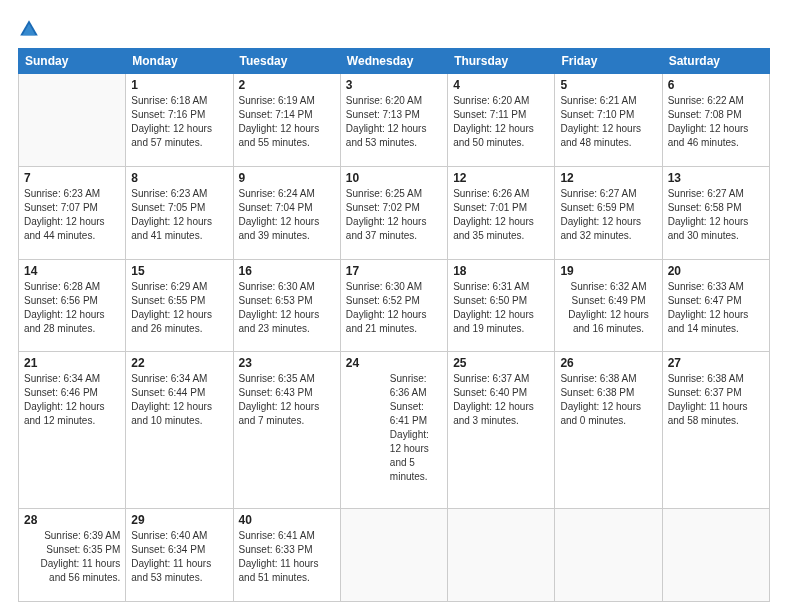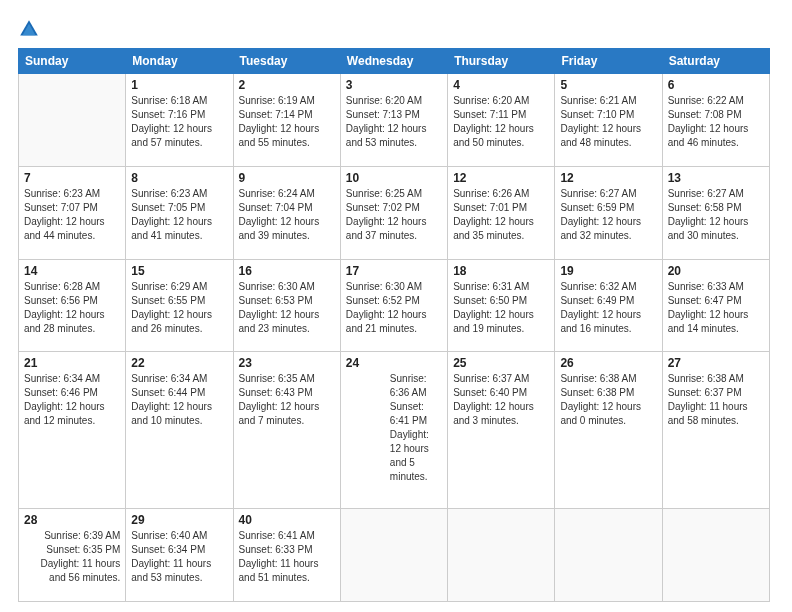--- a/index.html
+++ b/index.html
@@ -253,21 +253,21 @@
           </td>
           <td>
             <span class="day-num">18</span>
             <div class="day-info" style="white-space: pre-line;">Sunrise: 6:31 AM
 Sunset: 6:50 PM
 Daylight: 12 hours
 and 19 minutes.</div>
           </td>
           <td>
             <span class="day-num">19</span>
-            <div class="day-info" style="white-space: pre-line;">Sunrise: 6:32 AM
+            <div class="day-info" style="white-space: pre-line; text-align: center;">Sunrise: 6:32 AM
 Sunset: 6:49 PM
 Daylight: 12 hours
 and 16 minutes.</div>
           </td>
           <td>
             <span class="day-num">20</span>
             <div class="day-info" style="white-space: pre-line;">Sunrise: 6:33 AM
 Sunset: 6:47 PM
 Daylight: 12 hours
 and 14 minutes.</div>

